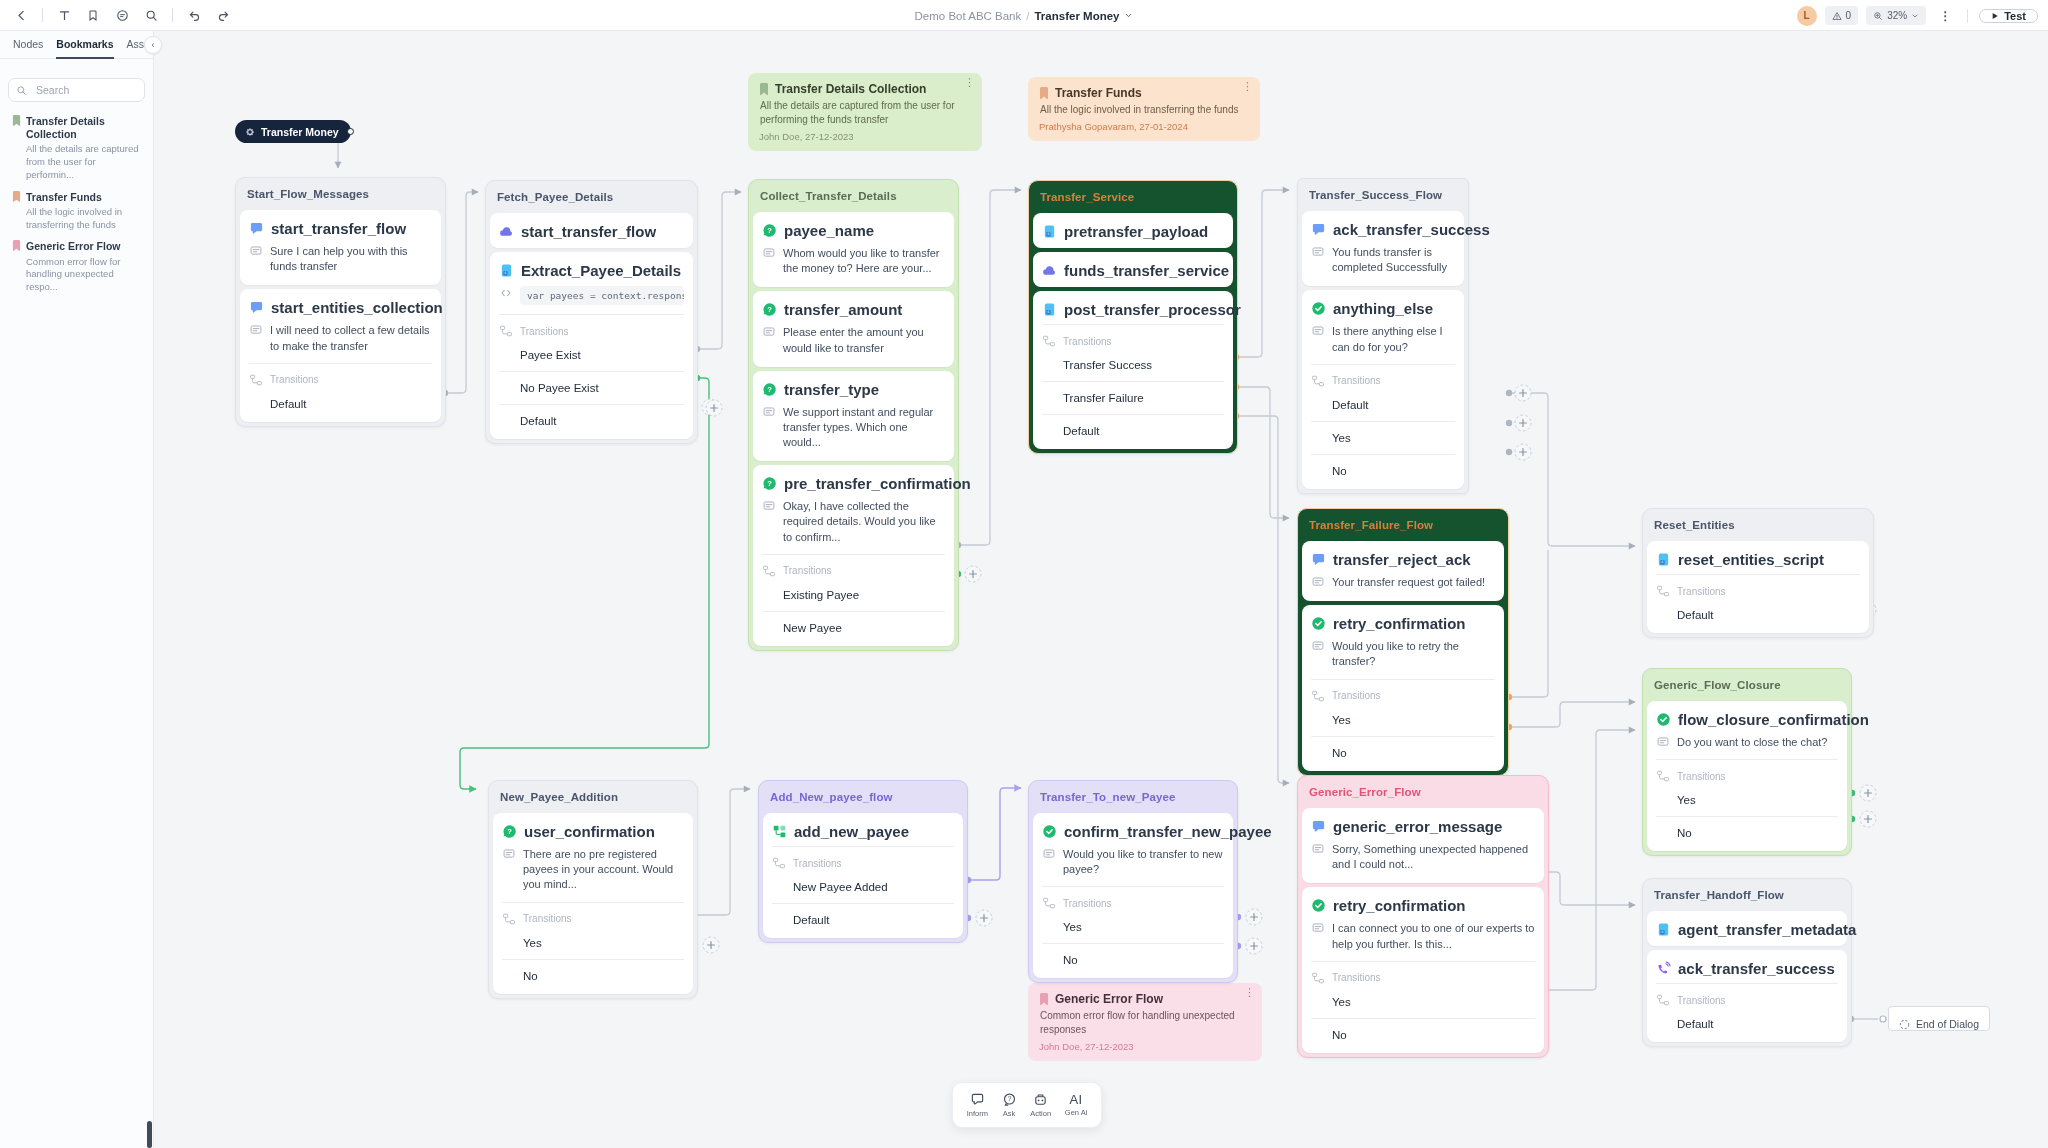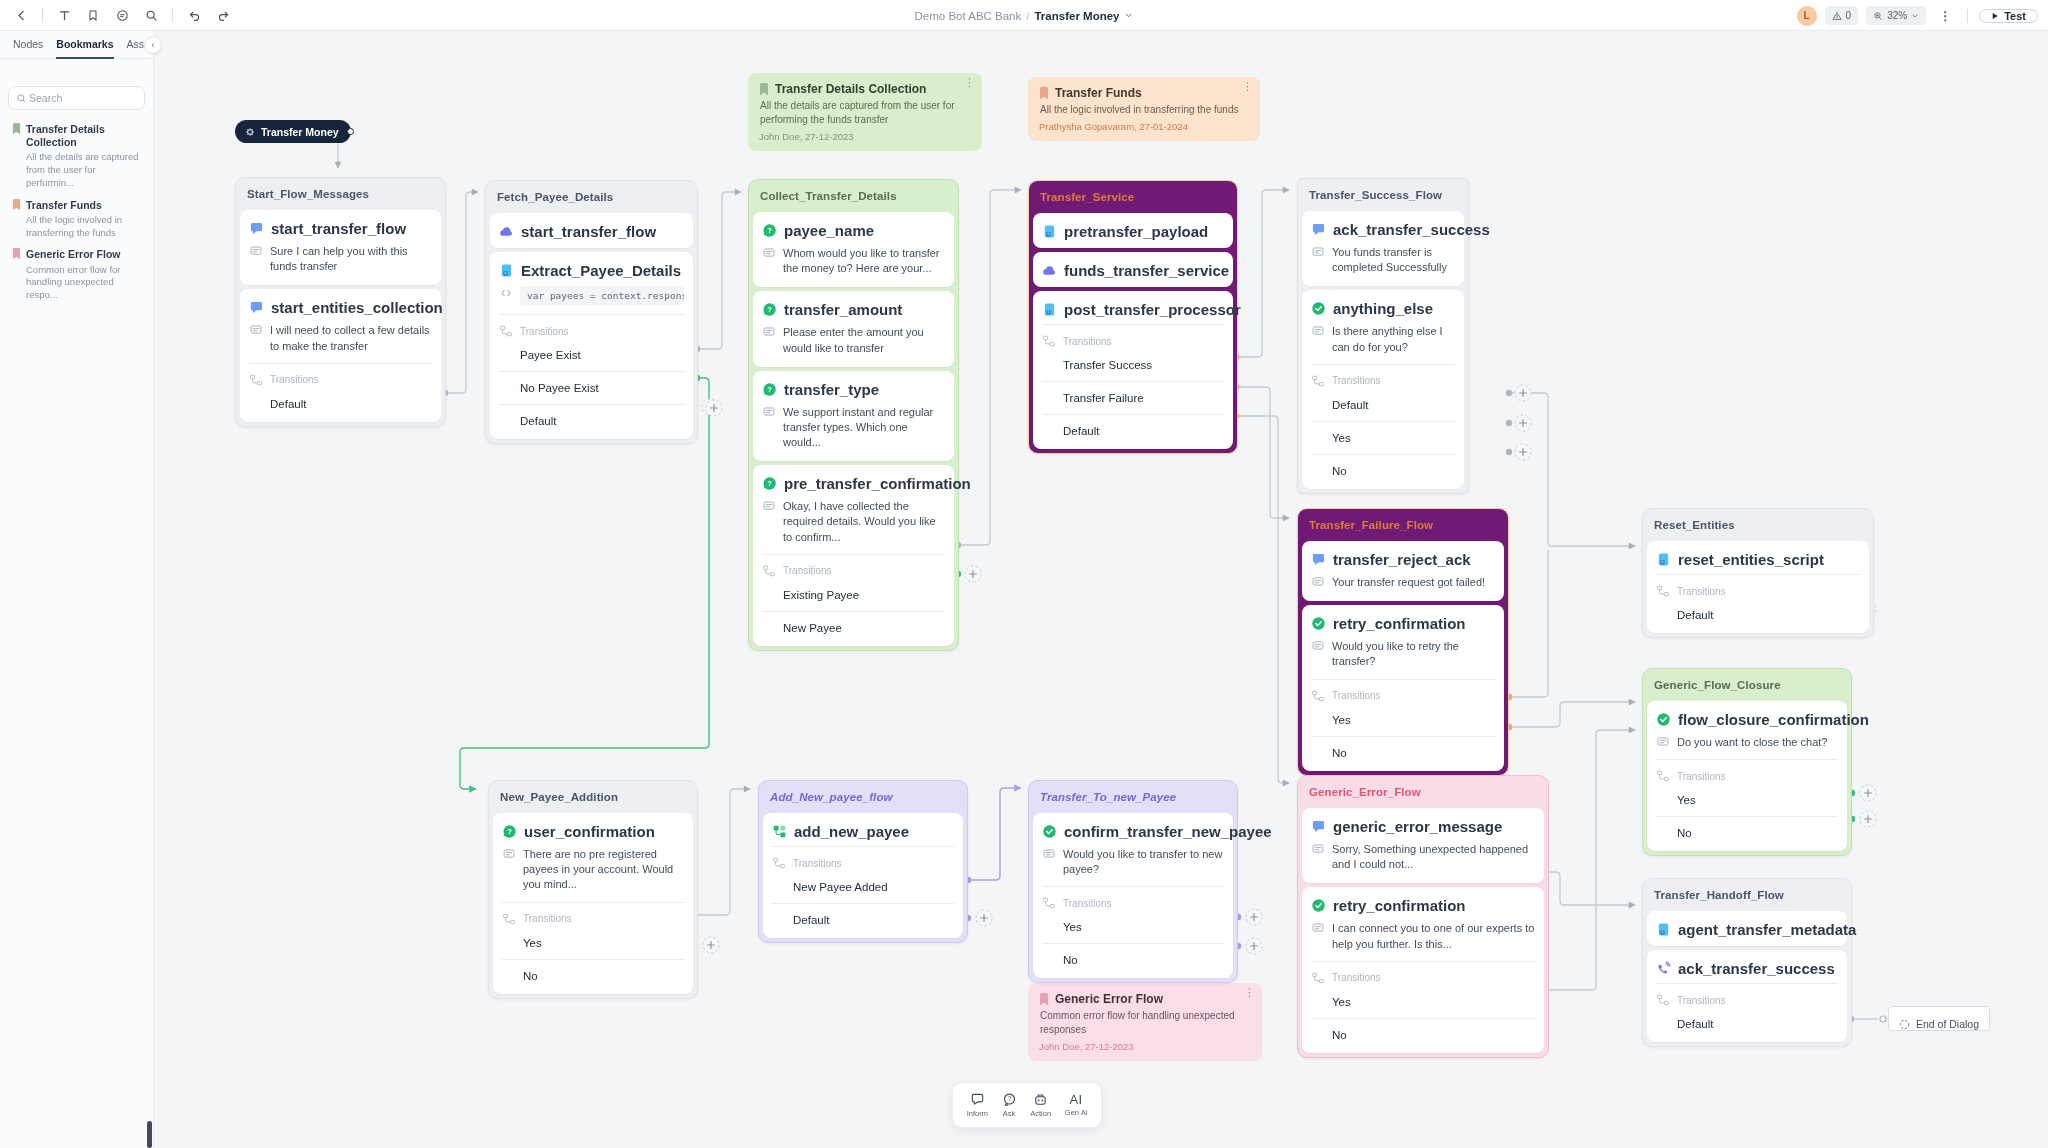--- a/index.html
+++ b/index.html
@@ -37,22 +37,22 @@
   
   .sidebar { position:absolute; left:0; top:31px; bottom:0; width:154px; background:#fbfcfd;
     border-right:1px solid #e7eaee; z-index:30; }
   .sb-tabs { display:flex; align-items:center; gap:13px; padding:0 0 0 13px; height:28px;
     border-bottom:1px solid #e9ebee; font-size:10.5px; color:#5a6372; position:relative; }
   .sb-tab { height:28px; display:flex; align-items:center; cursor:pointer; border-bottom:2px solid transparent; }
   .sb-tab.active { color:#1e2835; font-weight:700; border-bottom-color:#3e4a5b; }
   .sb-collapse { position:absolute; right:-9px; top:5px; width:18px; height:18px; background:#fff;
     border:1px solid #e2e5ea; border-radius:50%; display:flex; align-items:center; justify-content:center;
     font-size:9px; color:#5a6372; cursor:pointer; box-shadow:0 1px 2px rgba(16,24,40,.06); }
-  .sb-search { margin:27px 8px 4px; height:24px; background:#fff; border:1px solid #e0e4e9;
-    border-radius:7px; display:flex; align-items:center; gap:2px; padding:8px 7px; }
+  .sb-search { margin:19px 8px 4px; height:24px; background:#fff; border:1px solid #e0e4e9;
+    border-radius:7px; display:flex; align-items:center; gap:9px; padding:8px 7px; }
   .sb-search input { border:0; outline:0; width:100%; font-size:10.5px; color:#2f3b4d;
     font-family:"Liberation Sans",sans-serif; background:transparent; }
   .sb-search input::placeholder { color:#9aa3b0; }
   .bm-item { padding:9px 10px 0 12px; cursor:pointer; }
   .bm-head { display:flex; align-items:flex-start; gap:5px; }
   .bm-title { font-size:10.5px; font-weight:700; color:#2f3b4d; line-height:1.25; }
   .bm-desc { font-size:9.5px; color:#8a93a3; line-height:1.35; margin:2px 0 0 14px; }
   .sb-thumb { position:absolute; right:1px; bottom:0; width:5px; height:27px; background:#3f4a5a; border-radius:3px; }
 
   
@@ -93,22 +93,22 @@
   .code-chip { font-family:"DejaVu Sans Mono", monospace; font-size:9.5px; color:#5d6878;
     background:#f3f4f6; border-radius:4px; padding:4px 7px; flex:1; white-space:nowrap; overflow:hidden; }
   .trans-divider { height:1px; background:#eaecf0; margin:2px 9px; }
   .trans-header { display:flex; gap:7px; align-items:center; padding:7px 9px 3px;
     color:#aeb5c0; font-size:10px; }
   .trans-value { font-size:11.5px; color:#232e3c; font-weight:500; padding:8px 9px 8px 30px; }
   .icon { display:inline-flex; flex:0 0 auto; align-items:center; justify-content:center; }
   
   .t-gray   { background:#edeff2; border-color:#e0e3e8; } .t-gray .card-title{color:#48556a;}
   .t-green  { background:#d9eecd; border-color:#c2e0b0; } .t-green .card-title{color:#5c6b55;}
-  .t-orange { background:#701a75; border-color:#f3cda4; } .t-orange .card-title{color:#df7e35;}
-  .t-purple { background:#e3dff7; border-color:#cfc8ef; } .t-purple .card-title{color:#7766d6;font-style:italic;}
+  .t-orange { background:#14532d; border-color:#f3cda4; } .t-orange .card-title{color:#df7e35;}
+  .t-purple { background:#e3dff7; border-color:#cfc8ef; } .t-purple .card-title{color:#7766d6;}
   .t-pink   { background:#fadce6; border-color:#f3bccd; } .t-pink .card-title{color:#e05577;}
 
   
   .bottom-toolbar { position:absolute; left:952px; top:1082px; width:150px; height:46px; background:#fff;
     border:1px solid #eceef1; border-radius:10px; box-shadow:0 3px 10px rgba(16,24,40,.08);
     display:flex; align-items:center; justify-content:space-evenly; z-index:20; }
   .btool-item { display:flex; flex-direction:column; align-items:center; gap:2px; color:#3e4a5b; cursor:pointer; }
   .btool-item span.lbl { font-size:7.5px; color:#5a6372; }
   .genai-glyph { font-size:13px; font-weight:400; color:#3e4a5b; line-height:1; letter-spacing:.5px; }
 </style>

